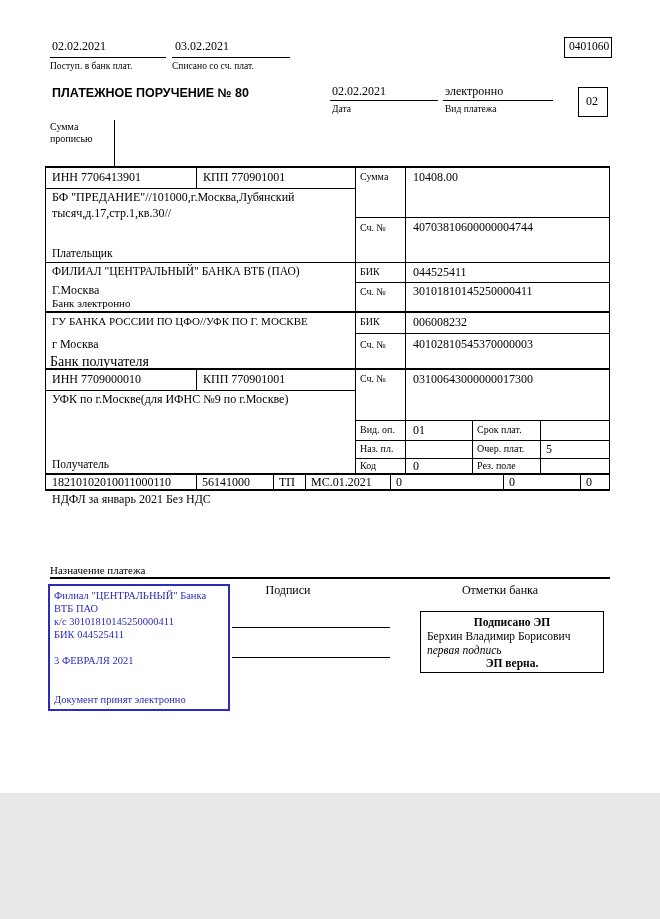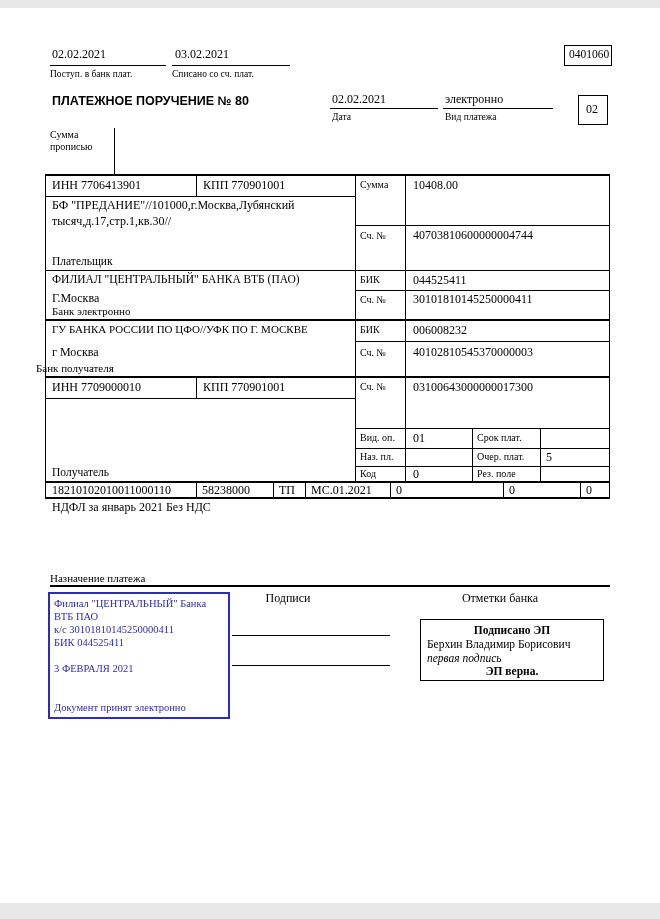--- a/index.html
+++ b/index.html
@@ -1,19 +1,19 @@
 <!DOCTYPE html>
 <html><head>
 <meta charset="utf-8">
 <style>
   html,body{margin:0;padding:0;background:#e8e8e8;}
   .page{
-    position:relative;width:660px;height:895px;background:#ffffff;
+    position:relative;width:660px;height:793px;background:#ffffff;
     font-family:"Liberation Serif", serif;color:#000;overflow:hidden;
-    margin:8px auto;
+    margin:0 auto;
   }
   .t{position:absolute;font-size:12px;line-height:1.2;white-space:nowrap;}
   .sm{font-size:9.5px;}
   .lbl{font-size:10px;}
   .hl{position:absolute;height:1px;background:#000;}
   .hl.thick{height:2px;}
   .vl{position:absolute;width:1px;background:#000;}
   .box{position:absolute;border:1.5px solid #000;box-sizing:border-box;}
   .title{font-family:"Liberation Sans", sans-serif;font-weight:bold;font-size:12.5px;}
   .wrap{white-space:normal;}
@@ -116,45 +116,46 @@
   <div class="t lbl" style="left:360px;top:286px;">Сч. №</div>
   <div class="t" style="left:413px;top:284px;">30101810145250000411</div>
   <div class="t" style="left:52px;top:297px;font-size:11px;">Банк электронно</div>
 
   <div class="t" style="left:52px;top:315px;font-size:11px;">ГУ БАНКА РОССИИ ПО ЦФО//УФК ПО Г. МОСКВЕ</div>
   <div class="t lbl" style="left:360px;top:316px;">БИК</div>
   <div class="t" style="left:413px;top:315px;">006008232</div>
   <div class="t" style="left:52px;top:337px;">г Москва</div>
   <div class="t lbl" style="left:360px;top:339px;">Сч. №</div>
   <div class="t" style="left:413px;top:337px;">40102810545370000003</div>
-  <div class="t" style="left:36px;top:354px;font-size:11px;font-family:Liberation Serif, serif;">Банк получателя</div>
+  <div class="t" style="left:50px;top:354px;font-size:14px;font-family:Liberation Serif, serif;">Банк получателя</div>
 
   <div class="t" style="left:52px;top:372px;">ИНН 7709000010</div>
   <div class="t" style="left:203px;top:372px;">КПП 770901001</div>
   <div class="t lbl" style="left:360px;top:373px;">Сч. №</div>
   <div class="t" style="left:413px;top:372px;">03100643000000017300</div>
+  <div class="t" style="left:52px;top:392px;">УФК по г.Москве(для ИФНС №9 по г.Москве)</div>
   <div class="t" style="left:52px;top:458px;font-size:11.5px;">Получатель</div>
 
   <div class="t lbl" style="left:360px;top:424px;">Вид. оп.</div>
   <div class="t" style="left:413px;top:423px;">01</div>
   <div class="t lbl" style="left:477px;top:424px;">Срок плат.</div>
   <div class="t" style="left:546px;top:423px;"></div>
 
   <div class="t lbl" style="left:360px;top:443px;">Наз. пл.</div>
   <div class="t" style="left:413px;top:442px;"></div>
   <div class="t lbl" style="left:477px;top:443px;">Очер. плат.</div>
   <div class="t" style="left:546px;top:442px;">5</div>
 
   <div class="t lbl" style="left:360px;top:460px;">Код</div>
   <div class="t" style="left:413px;top:459px;">0</div>
   <div class="t lbl" style="left:477px;top:460px;">Рез. поле</div>
   <div class="t" style="left:546px;top:459px;"></div>
 
   <div class="t" style="left:52px;top:475px;">18210102010011000110</div>
-  <div class="t" style="left:202px;top:475px;">58238000</div>
+  <div class="t" style="left:202px;top:475px;">56141000</div>
   <div class="t" style="left:279px;top:475px;">ТП</div>
   <div class="t" style="left:311px;top:475px;">МС.01.2021</div>
   <div class="t" style="left:396px;top:475px;">0</div>
   <div class="t" style="left:509px;top:475px;">0</div>
   <div class="t" style="left:586px;top:475px;">0</div>
 
   <div class="t" style="left:52px;top:492px;">НДФЛ за январь 2021 Без НДС</div>
   <div class="t" style="left:50px;top:564px;font-size:11px;">Назначение платежа</div>
   <div class="hl thick" style="left:50px;top:577px;width:560px;"></div>
 

